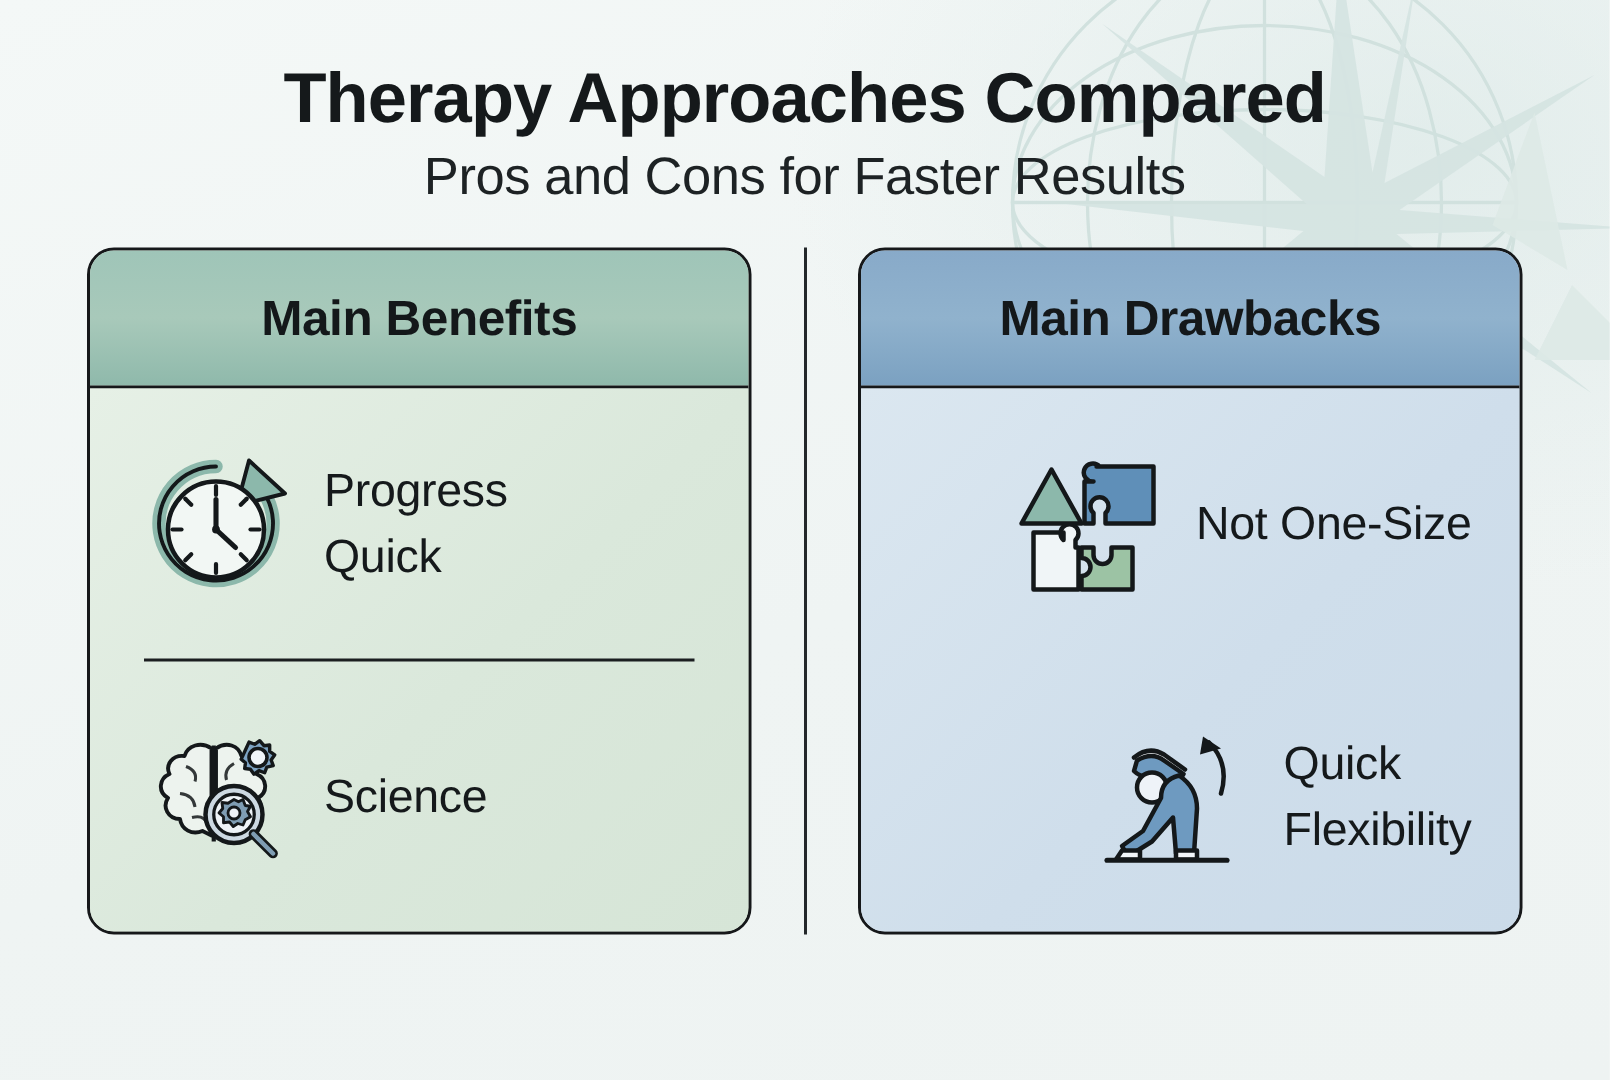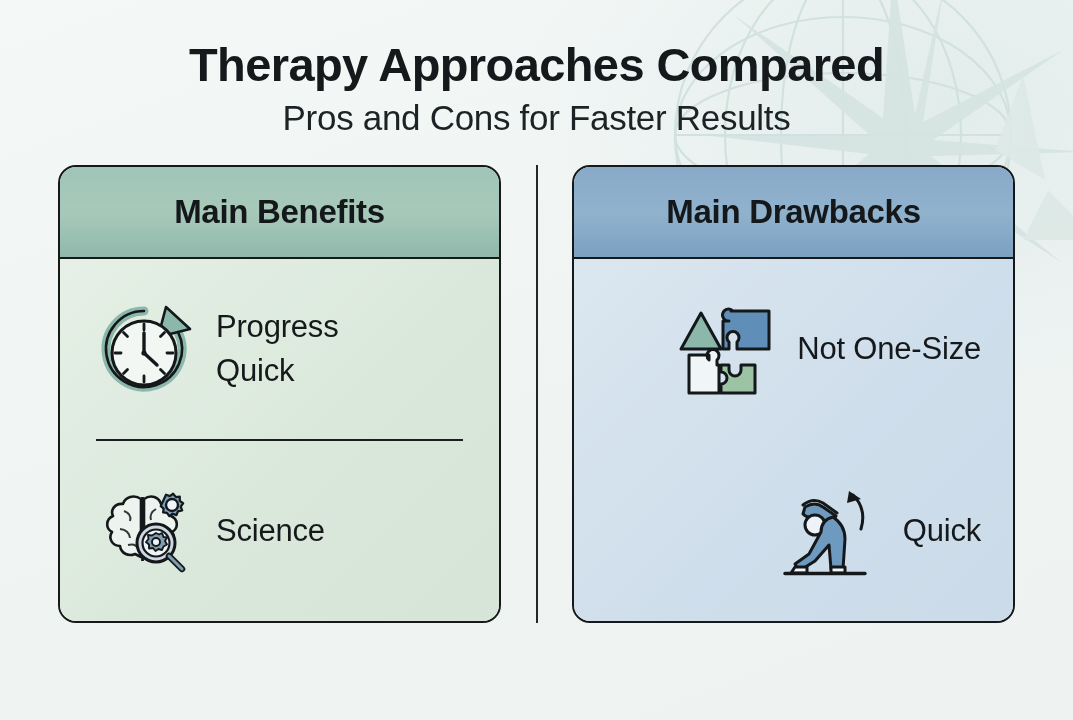--- a/index.html
+++ b/index.html
@@ -313,19 +313,20 @@
             <path d="M24 26 q10 -6 18 0 l13 9 l-6 9 l-13 -9 q-8 4 -14 -2 z" fill="#6e9ac0" stroke="#14181a" stroke-width="3" stroke-linejoin="round"></path>
             <circle cx="34" cy="44" r="10" fill="#eef3f8" stroke="#14181a" stroke-width="3"></circle>
             <path d="M52 36 q12 8 12 22 l-2 30 h-12 l-2 -24 l-14 16 l-16 10 l-4 -7 l14 -10 l12 -22 q0 -12 12 -15 z" fill="#6e9ac0" stroke="#14181a" stroke-width="3" stroke-linejoin="round"></path>
             <path d="M14 86 h12 v6 H10 z" fill="#f2f6f9" stroke="#14181a" stroke-width="3" stroke-linejoin="round"></path>
             <path d="M50 86 h14 v6 H50 z" fill="#f2f6f9" stroke="#14181a" stroke-width="3" stroke-linejoin="round"></path>
             <line x1="4" y1="92.5" x2="84" y2="92.5" stroke="#14181a" stroke-width="3.4" stroke-linecap="round"></line>
           </svg>
         </div>
         <div class="row-label">
           <div>Quick</div>
+          <div>Flexibility</div>
         </div>
       </div>
 
     </div>
   </div>
 
 </div>
 
 </body></html>

